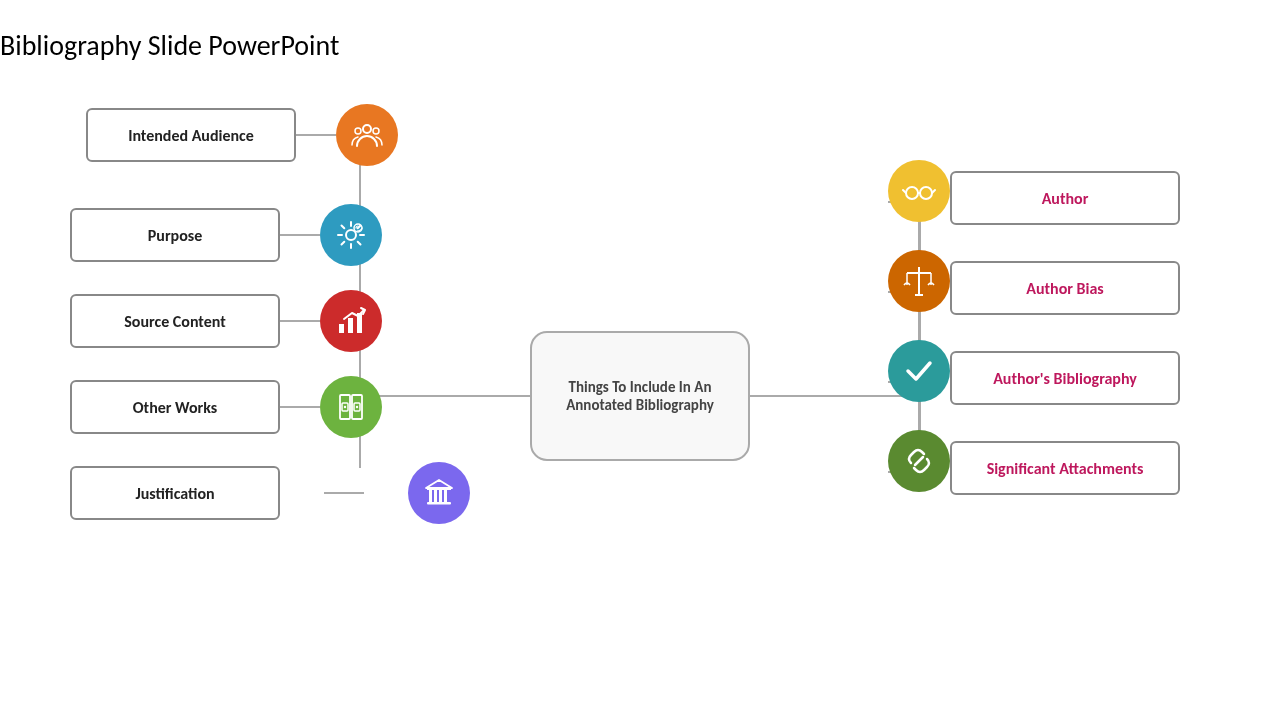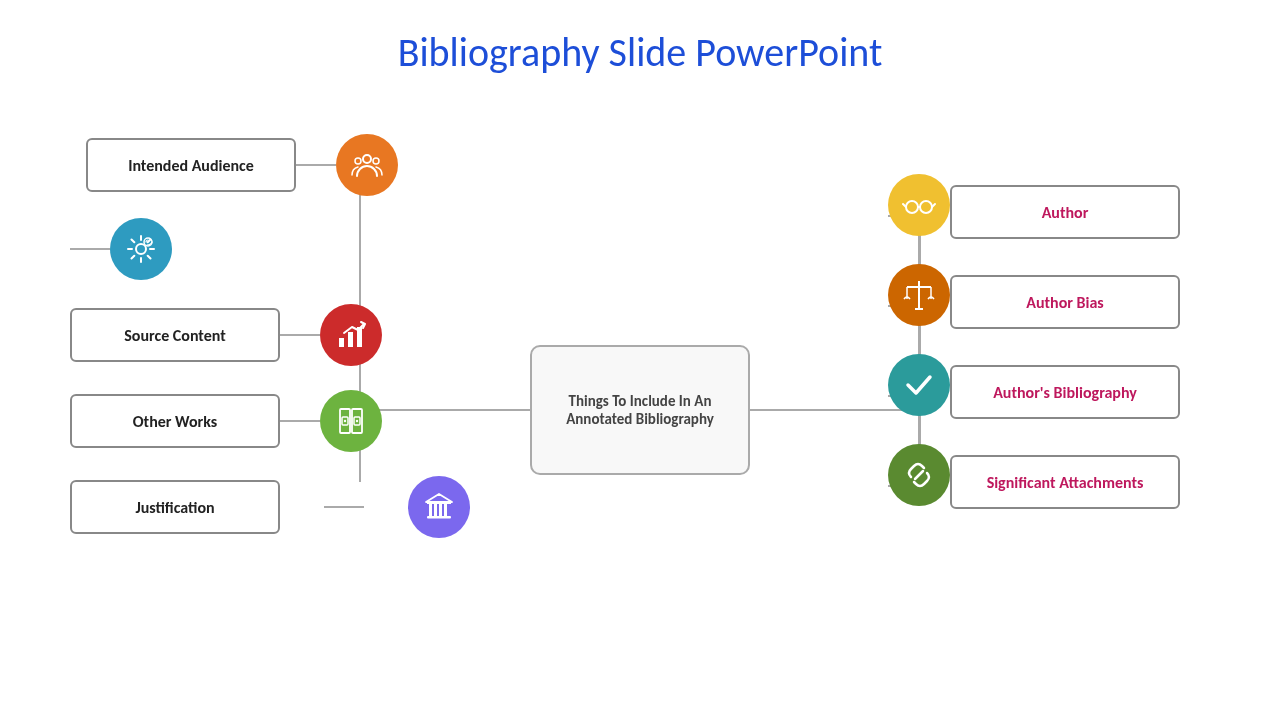--- a/index.html
+++ b/index.html
@@ -6,25 +6,24 @@
     body {
       background: #fff;
       font-family: 'Calibri', 'Segoe UI', Arial, sans-serif;
       width: 1280px;
       height: 720px;
       overflow: hidden;
       position: relative;
     }
 
     .page-title {
-      text-align: center;
-      font-size: 40px;
+      font-size: 28px;
       font-weight: 400;
       padding: 28px 0 18px;
-      color: #1d4ed8;
+      color: #000000;
     }
 
     .diagram-container {
       display: flex;
       align-items: center;
       justify-content: center;
       width: 100%;
       height: calc(720px - 90px);
       position: relative;
     }
@@ -107,21 +106,21 @@
       position: absolute;
       display: flex;
       align-items: center;
     }
 
     .center-box-abs {
       position: absolute;
       width: 220px;
       height: 130px;
       border: 2px solid #aaa;
-      border-radius: 10px;
+      border-radius: 17px;
       display: flex;
       align-items: center;
       justify-content: center;
       text-align: center;
       font-size: 15px;
       font-weight: 600;
       color: #444;
       background: #f8f8f8;
       padding: 12px;
       z-index: 2;
@@ -140,39 +139,42 @@
       <line x1="310" y1="52" x2="310" y2="372" stroke="#aaaaaa" stroke-width="2"></line>
 
       <line x1="310" y1="300" x2="480" y2="300" stroke="#aaaaaa" stroke-width="2"></line>
 
       <line x1="700" y1="300" x2="870" y2="300" stroke="#aaaaaa" stroke-width="2"></line>
 
       <line x1="870" y1="102" x2="870" y2="372" stroke="#aaaaaa" stroke-width="2"></line>
 
     </svg>
 
-    <div class="left-item-abs" style="top:24px; left:20px;padding-left:16px;">
+    <div class="left-item-abs" style="top:8px; left:20px;padding-left:16px;">
       <div class="left-box">
         <span>Intended Audience</span>
       </div>
       <div class="left-connector"></div>
       <div class="icon-circle" style="background:#E87722;">
 
         <svg width="34" height="34" viewBox="0 0 34 34" fill="none">
           <circle cx="17" cy="11" r="4" stroke="white" stroke-width="2" fill="none"></circle>
           <path d="M7 28c0-5.5 4.5-10 10-10s10 4.5 10 10" stroke="white" stroke-width="2" fill="none" stroke-linecap="round"></path>
           <circle cx="8" cy="13" r="3" stroke="white" stroke-width="1.5" fill="none"></circle>
           <path d="M2 27c0-4 2.5-7 6-8" stroke="white" stroke-width="1.5" fill="none" stroke-linecap="round"></path>
           <circle cx="26" cy="13" r="3" stroke="white" stroke-width="1.5" fill="none"></circle>
           <path d="M32 27c0-4-2.5-7-6-8" stroke="white" stroke-width="1.5" fill="none" stroke-linecap="round"></path>
         </svg>
       </div>
     </div>
 
     <div class="left-item-abs" style="top:108px; left:20px;">
+      <div class="left-box">
+        <span>Purpose</span>
+      </div>
       <div class="left-connector"></div>
       <div class="icon-circle" style="background:#2E9BC0;">
 
         <svg width="34" height="34" viewBox="0 0 34 34" fill="none">
           <circle cx="17" cy="17" r="5" stroke="white" stroke-width="2" fill="none"></circle>
           <path d="M17 4v4M17 26v4M4 17h4M26 17h4M7.5 7.5l2.8 2.8M23.7 23.7l2.8 2.8M7.5 26.5l2.8-2.8M23.7 10.3l2.8-2.8" stroke="white" stroke-width="2" stroke-linecap="round"></path>
           <circle cx="24" cy="10" r="4" stroke="white" stroke-width="1.5" fill="none"></circle>
           <path d="M22 10c0-1.1.9-2 2-2M28 10c-1 2.5-3 3-5 3" stroke="white" stroke-width="1.2" fill="none" stroke-linecap="round"></path>
         </svg>
       </div>

